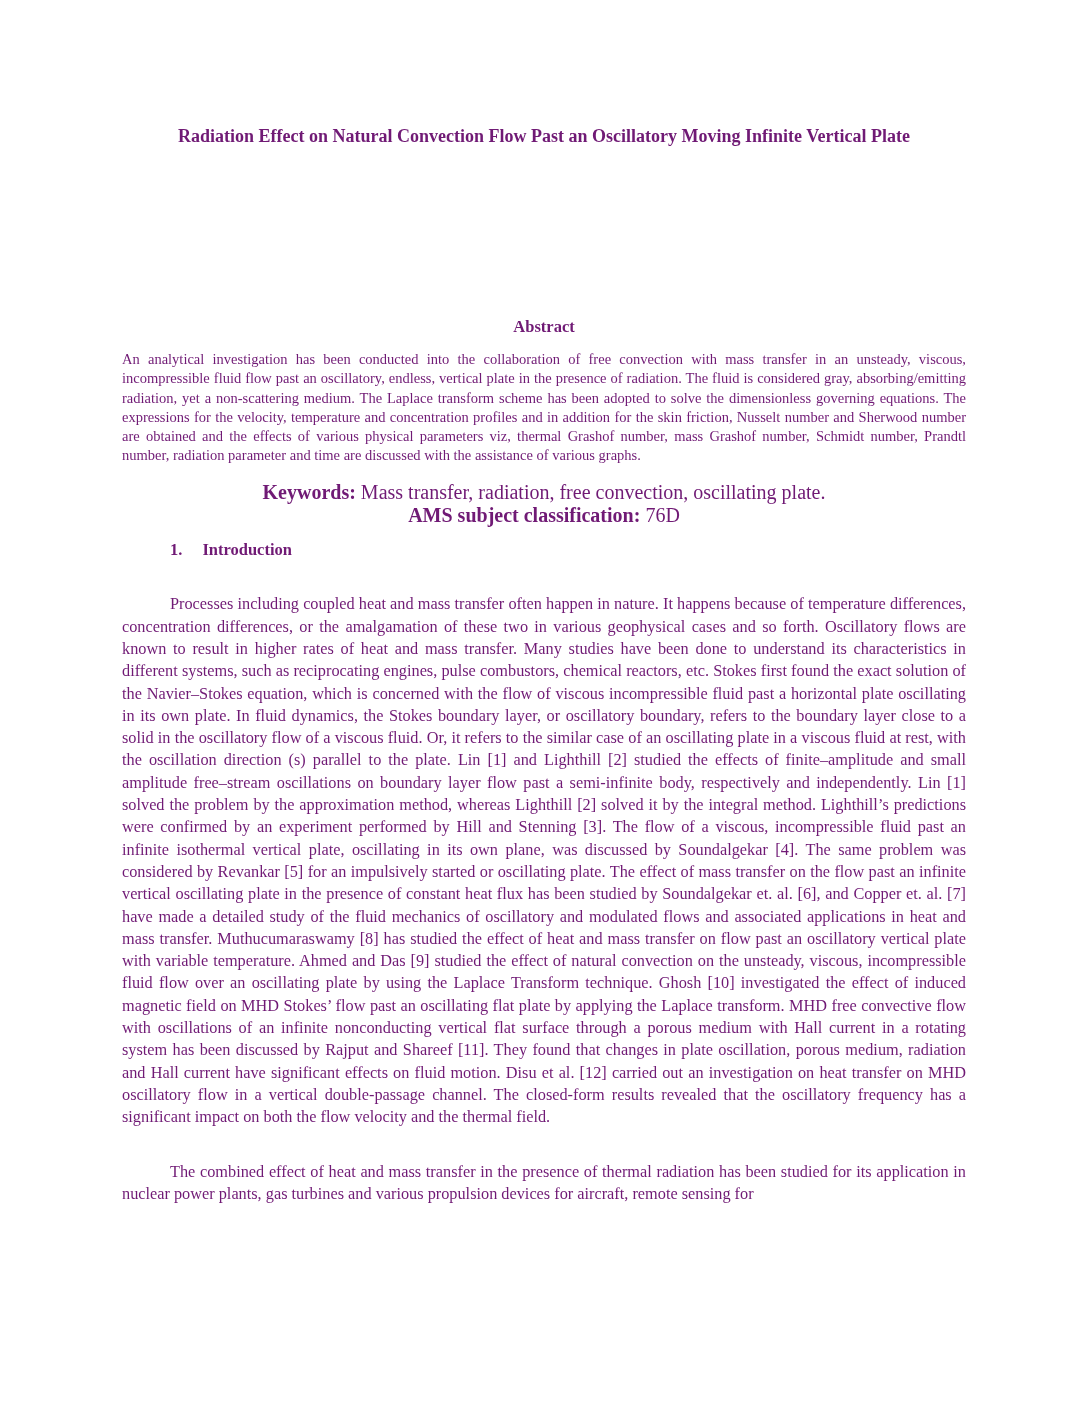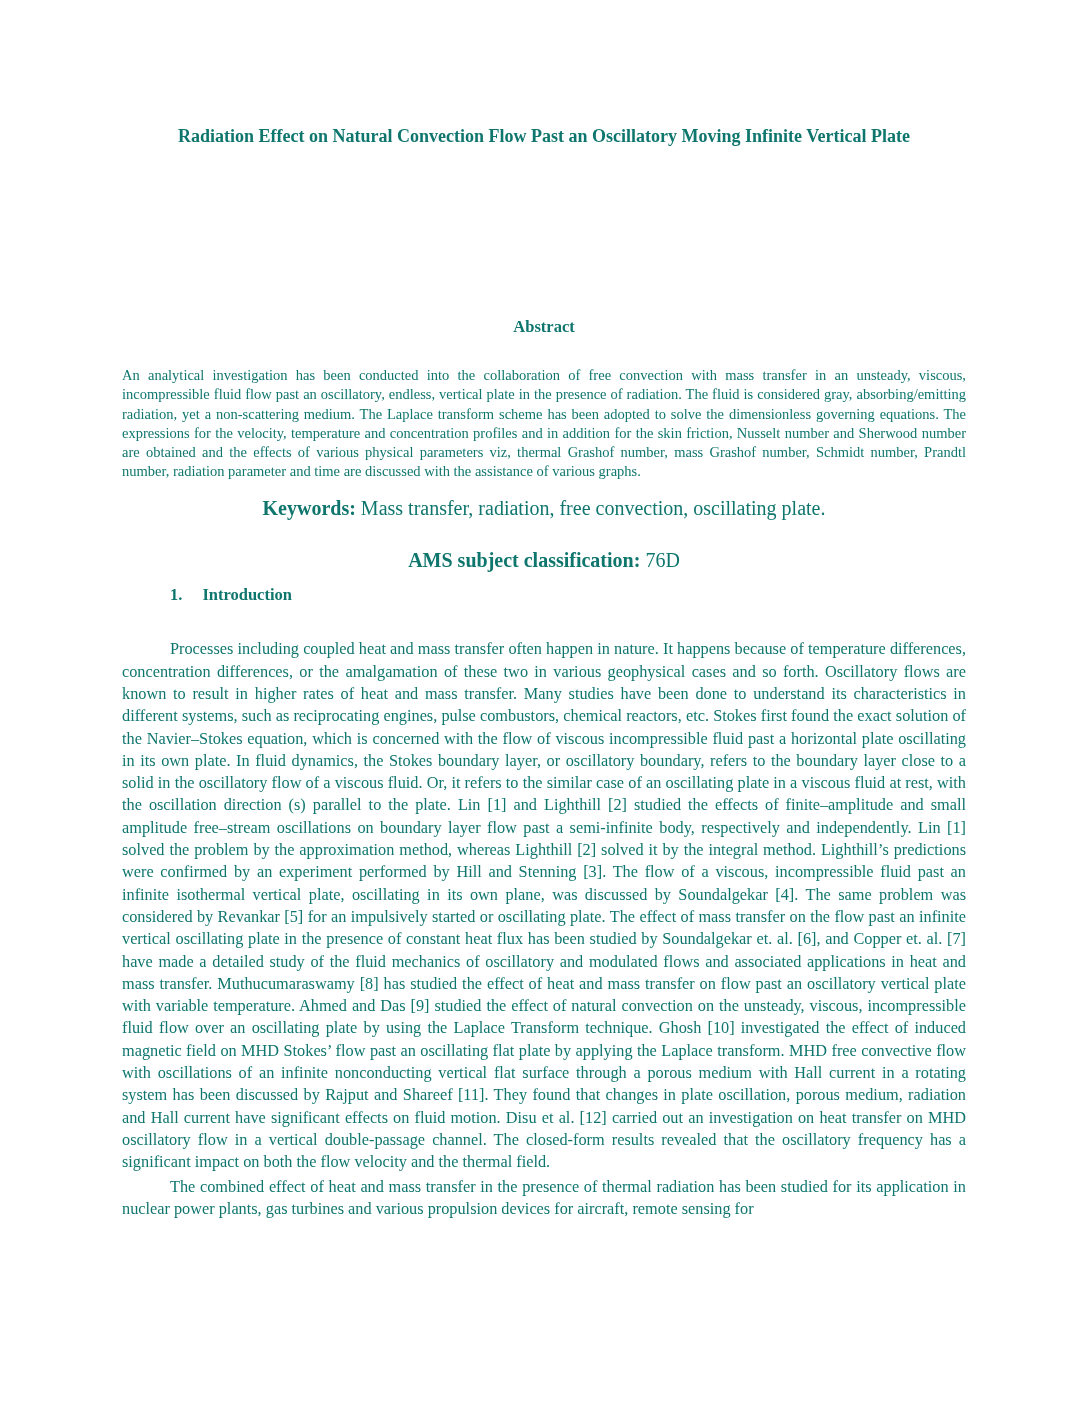--- a/index.html
+++ b/index.html
@@ -7,71 +7,71 @@
     padding: 0;
     background: #ffffff;
   }
   .page {
     position: relative;
     width: 1088px;
     height: 1408px;
     background: #ffffff;
     overflow: hidden;
     font-family: "Liberation Serif", "DejaVu Serif", serif;
-    color: #0f766e;
+    color: #701a75;
   }
   .content {
     width: 844px;
     margin: 0 auto;
   }
   .title {
     margin-top: 122px;
     text-align: center;
     font-weight: bold;
     font-size: 18px;
     line-height: 29px;
   }
   .abstract-heading {
     margin-top: 165px;
     text-align: center;
     font-weight: bold;
     font-size: 16.5px;
     line-height: 22px;
   }
   .abstract-body {
-    margin-top: 28px;
+    margin-top: 12px;
     font-size: 14.5px;
     line-height: 19.3px;
     text-align: justify;
   }
   .meta-line {
     font-size: 20px;
     line-height: 19.3px;
     text-align: center;
   }
   .keywords-line { margin-top: 17px; }
-  .ams-line { margin-top: 33px; }
+  .ams-line { margin-top: 4px; }
   .bold { font-weight: bold; }
   .section-heading {
     margin-top: 14px;
     font-weight: bold;
     font-size: 16.5px;
     line-height: 22px;
     position: relative;
     left: 48px;
   }
   .heading-label { margin-left: 20px; }
   .body-para {
     font-size: 16.3px;
     line-height: 22.3px;
     text-align: justify;
     text-indent: 48px;
   }
   .para-1 { margin-top: 32px; }
-  .para-2 { margin-top: 2px; }
+  .para-2 { margin-top: 32px; }
   p { margin: 0; }
   h1, h2 { margin: 0; }
 </style>
 </head>
 <body>
 
 <div class="page">
   <div class="content">
 
     <h1 class="title">Radiation Effect on Natural Convection Flow Past an Oscillatory Moving Infinite Vertical Plate</h1>

